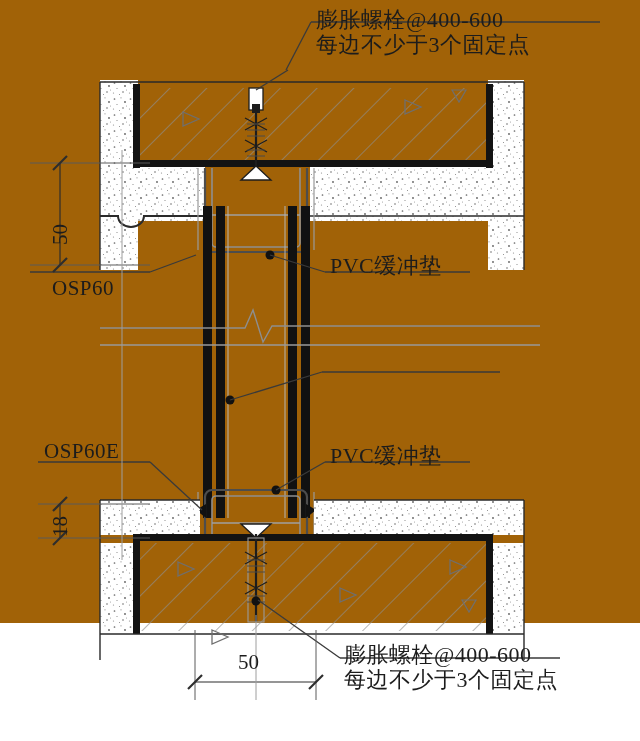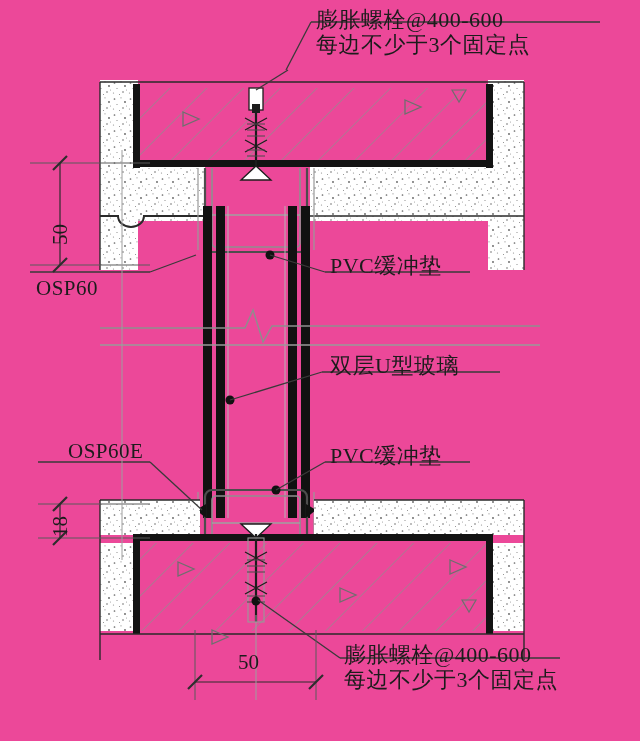--- a/index.html
+++ b/index.html
@@ -1,18 +1,18 @@
 <!DOCTYPE html>
 <html><head>
 <meta charset="utf-8">
 <style>
   html,body{margin:0;padding:0;background:#ffffff;}
   body{width:640px;height:741px;overflow:hidden;
        font-family:"Liberation Serif","DejaVu Serif",serif;color:#1a1a1a;}
-  #stage{position:relative;width:640px;height:741px;background:#ec4899;}
+  #stage{position:relative;width:640px;height:623px;background:#a16207;}
   svg#dwg{position:absolute;left:0;top:0;width:640px;height:741px;display:block;}
   .anno{position:absolute;white-space:nowrap;font-family:"Liberation Serif","DejaVu Serif",serif;
         color:#1c1c1c;letter-spacing:.5px;}
   .anno .l1,.anno .l2{display:block;line-height:1.12;}
   .cn{font-size:22px;}
   .lbl{font-size:21px;}
   .dimtxt{position:absolute;font-size:21px;color:#1c1c1c;
           font-family:"Liberation Serif","DejaVu Serif",serif;}
   .vert{transform:rotate(-90deg);transform-origin:left top;}
 </style>
@@ -205,33 +205,30 @@
 
   <div class="anno cn" style="left:316px;top:8px;">
     <span class="l1">膨胀螺栓@400-600</span>
     <span class="l2">每边不少于3个固定点</span>
   </div>
 
   <div class="anno cn" style="left:330px;top:254px;">
     <span class="l1">PVC缓冲垫</span>
   </div>
 
-  <div class="anno cn" style="left:330px;top:354px;">
-    <span class="l1">双层U型玻璃</span>
-  </div>
 
   <div class="anno cn" style="left:330px;top:444px;">
     <span class="l1">PVC缓冲垫</span>
   </div>
 
-  <div class="anno lbl" style="left:36px;top:277px;">
+  <div class="anno lbl" style="left:52px;top:277px;">
     <span class="l1">OSP60</span>
   </div>
 
-  <div class="anno lbl" style="left:44px;top:440px;margin-left:24px;">
+  <div class="anno lbl" style="left:44px;top:440px;">
     <span class="l1">OSP60E</span>
   </div>
 
   <div class="anno cn" style="left:344px;top:643px;">
     <span class="l1">膨胀螺栓@400-600</span>
     <span class="l2">每边不少于3个固定点</span>
   </div>
 
   <div class="dimtxt vert" style="left:48px;top:245px;">
     <span>50</span>

